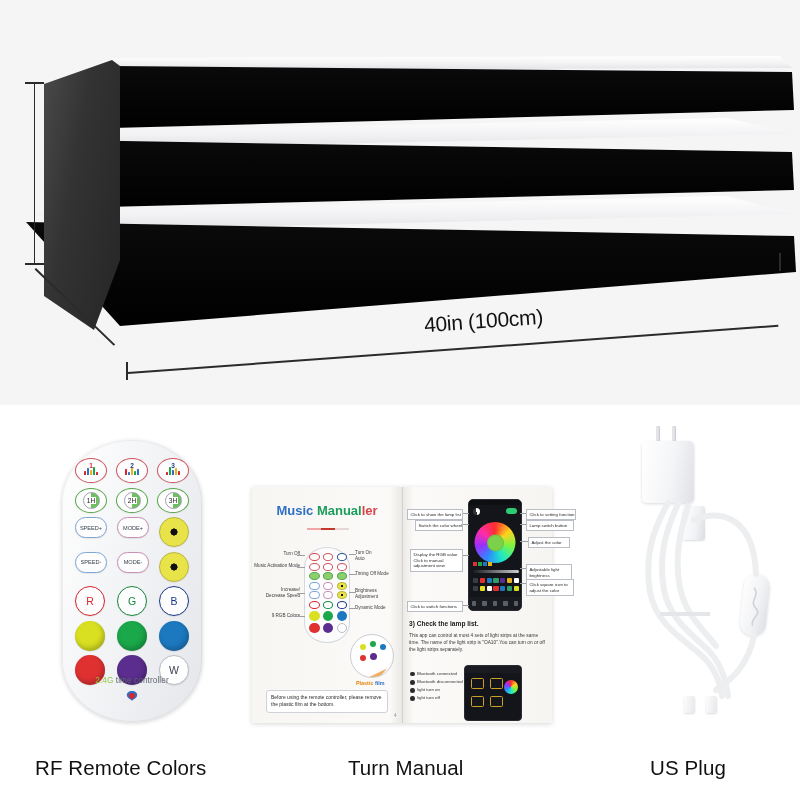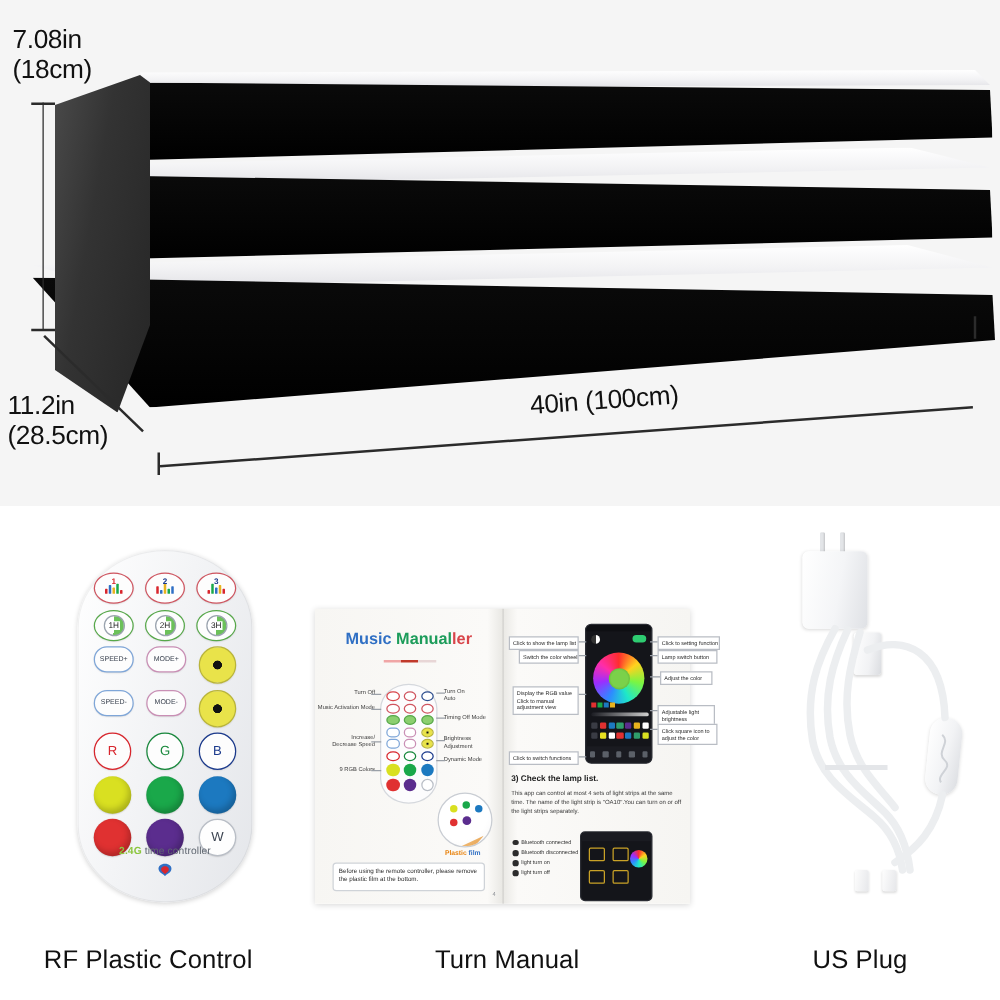--- a/index.html
+++ b/index.html
@@ -131,21 +131,21 @@
   .music-bars i { display:block; width: 2px; border-radius: .5px; }
   .music-num { position:absolute; top: 2.5px; font-size: 6.5px; font-weight: bold; }
   .timer-face { position: relative; width: 17px; height: 17px; border-radius: 50%;
     background: conic-gradient(#6cc15a 0 52%, #ffffff 52% 100%);
     border: .9px solid #9aa3ae; display:flex; align-items:center; justify-content:center; }
   .timer-face span { font-size: 6.6px; background: #fff; padding: 0 .5px; color:#222; }
   #remote-brand {
     position: absolute; left: 0; right: 0; top: 236px; text-align: center;
     font-size: 8.2px; color: #5f6670; letter-spacing: .1px;
   }
-  #remote-brand b { color: #8cc63f; font-weight: 700; }
+  #remote-brand b { color: #8cc63f; font-weight: 400; }
   #remote-logo {
     position: absolute; left: 50%; top: 250px; transform: translateX(-50%);
     width: 14px; height: 13px;
   }
 
   
   #manual {
     position: absolute; left: 252px; top: 487px; width: 300px; height: 236px;
     background: linear-gradient(90deg,#f7f6f3 0%,#fbfaf8 46%,#e9e8e4 50%,#fbfaf8 54%,#f6f5f2 100%);
     box-shadow: 0 1px 5px rgba(0,0,0,.16);
@@ -279,24 +279,20 @@
   </div>
 
   <div class="dimline" id="dim-h-line"></div>
   <div id="dim-h-cap-top"></div>
   <div id="dim-h-cap-bot"></div>
   <div class="dimline" id="dim-d-line"></div>
   <div id="dim-d-cap"></div>
   <div class="dimline" id="dim-w-line"></div>
   <div id="dim-w-cap-r"></div>
 
-  <div class="dim-label" id="dim-height-label">7.08in
-(18cm)</div>
-  <div class="dim-label" id="dim-depth-label">11.2in
-(28.5cm)</div>
   <div class="dim-label" id="dim-width-label">40in (100cm)</div>
 </div>
 
 <div id="bottom-panel"></div>
 
 <div id="remote">
   <div class="rgrid">
 
 
     <div class="rrow">
@@ -591,15 +587,15 @@
     <path d="M74 80 C62 106 54 132 60 166 C66 196 88 210 104 226 C116 238 122 256 124 272" stroke="#eceef0" stroke-width="6" fill="none" stroke-linecap="round"></path>
     <path d="M84 82 C76 108 70 134 76 164 C82 192 100 206 112 222" stroke="#eceef0" stroke-width="6" fill="none" stroke-linecap="round"></path>
     <path d="M150 212 C144 240 130 254 112 266" stroke="#eceef0" stroke-width="6" fill="none" stroke-linecap="round"></path>
     <path d="M56 190 L106 190" stroke="#e4e6e9" stroke-width="4" fill="none"></path>
   </svg>
 
   <div class="tip" style="left:80px;top:272px"></div>
   <div class="tip" style="left:102px;top:272px"></div>
 </div>
 
-<div class="caption" id="caption-remote">RF Plastic Control</div>
+<div class="caption" id="caption-remote">RF Remote Colors</div>
 <div class="caption" id="caption-manual">Turn Manual</div>
 <div class="caption" id="caption-plug">US Plug</div>
 
 </body></html>

